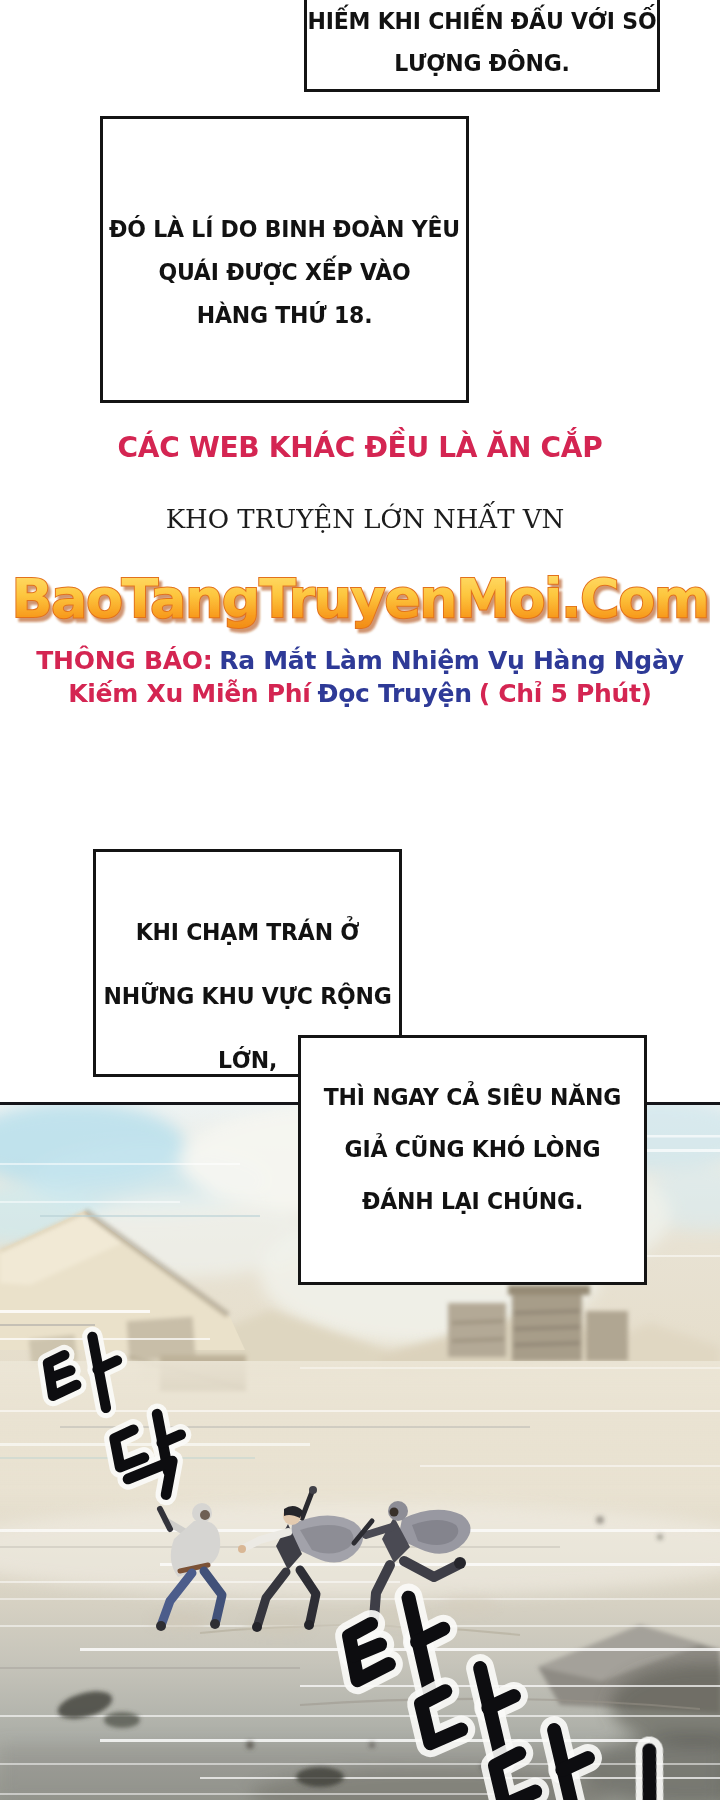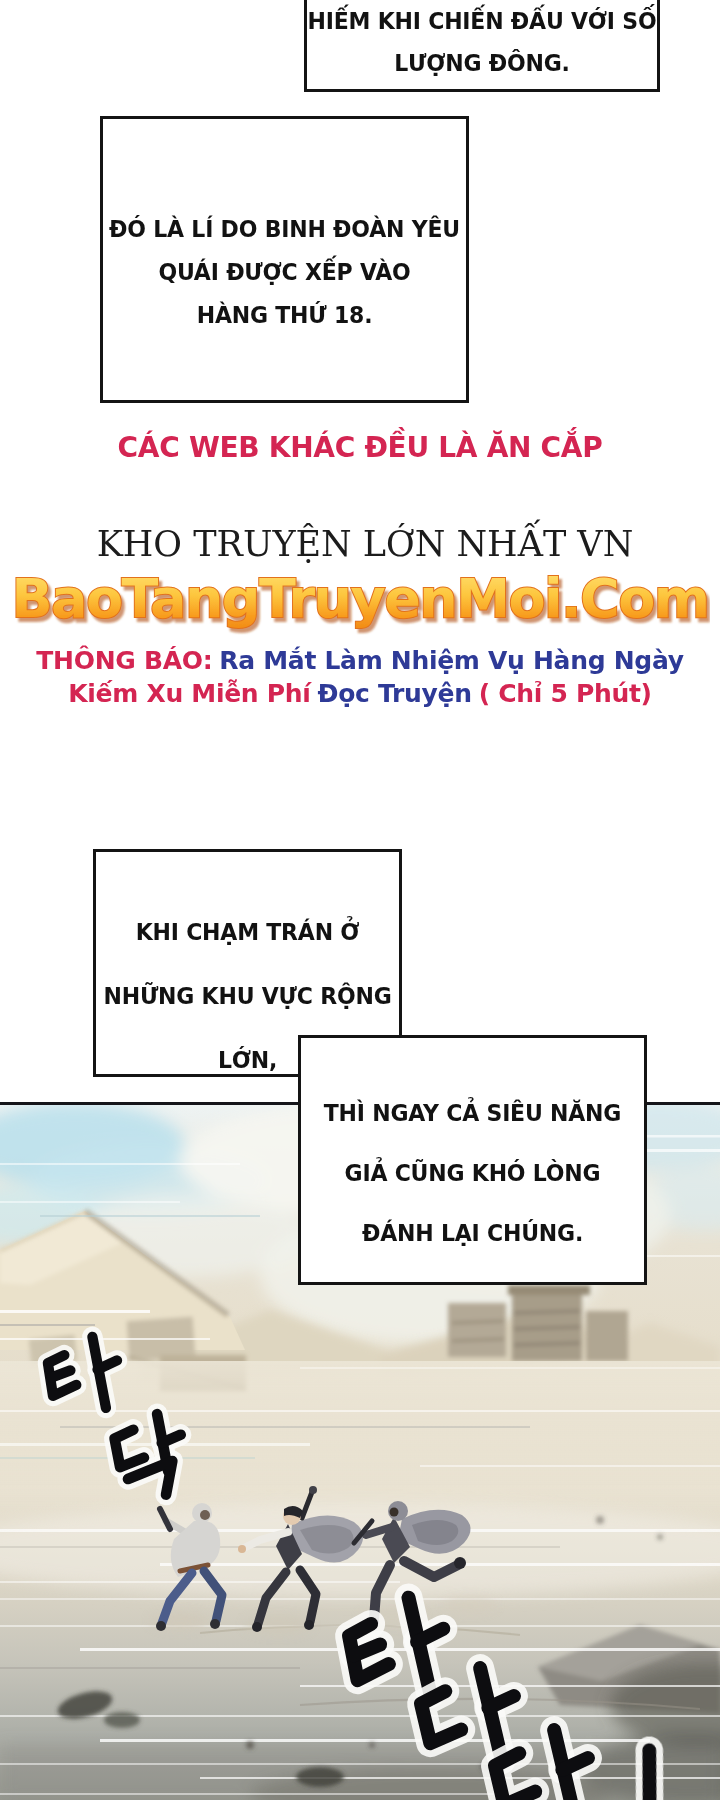--- a/index.html
+++ b/index.html
@@ -6,27 +6,27 @@
   .page{position:relative;width:720px;height:1800px;margin:0 auto;background:#ffffff;overflow:hidden;
         font-family:"DejaVu Sans","Liberation Sans",sans-serif;}
   
   .bubble{position:absolute;background:#ffffff;border:3px solid #141414;box-sizing:border-box;
           display:flex;flex-direction:column;align-items:center;z-index:3;}
   .bline{font-weight:700;font-size:22px;line-height:28px;letter-spacing:-0.2px;color:#121212;
          white-space:nowrap;text-align:center;transform:scaleY(1.08);}
   #bubble1{left:304px;top:-72px;width:356px;height:164px;justify-content:flex-end;padding-bottom:12px;gap:14px;}
   #bubble2{left:100px;top:72px;width:369px;height:287px;justify-content:flex-start;padding-top:96px;gap:15px;margin-top:44px;}
   #bubble3{left:93px;top:849px;width:309px;height:228px;justify-content:space-between;padding-top:66px;gap:15px;}
-  #bubble4{left:298px;top:1035px;width:349px;height:250px;justify-content:flex-start;padding-top:61px;gap:32px;}
+  #bubble4{left:298px;top:1035px;width:349px;height:250px;justify-content:flex-start;padding-top:45px;gap:24px;}
   
   .ad-text{position:absolute;left:0;right:0;text-align:center;white-space:nowrap;z-index:2;}
   .ad-headline{top:433px;font-size:28px;line-height:30px;font-weight:700;letter-spacing:-0.3px;text-align:center;}
   .ad-serif{font-family:"DejaVu Serif","Liberation Serif",serif;color:#1c1c1c;}
   .ad-s1{top:473px;font-size:26px;line-height:28px;}
-  .ad-s2{top:530px;font-size:35px;line-height:28px;padding-left:10px;}
+  .ad-s2{top:505px;font-size:26px;line-height:28px;padding-left:10px;}
   .ad-s3{top:533px;font-size:28px;line-height:30px;}
   .logo-wrap{position:absolute;left:10px;top:556px;width:700px;height:84px;z-index:2;}
   .ad-notice{font-weight:700;font-size:25px;line-height:30px;letter-spacing:-0.3px;}
   .ad-n1{top:646px;}
   .ad-n2{top:679px;}
   .sp-l{margin-left:7px;}
   
   .artwork{position:absolute;left:0;top:1102px;width:720px;height:698px;z-index:1;
            border-top:3px solid #15151a;box-sizing:content-box;overflow:hidden;}
   .artwork svg{display:block;}

